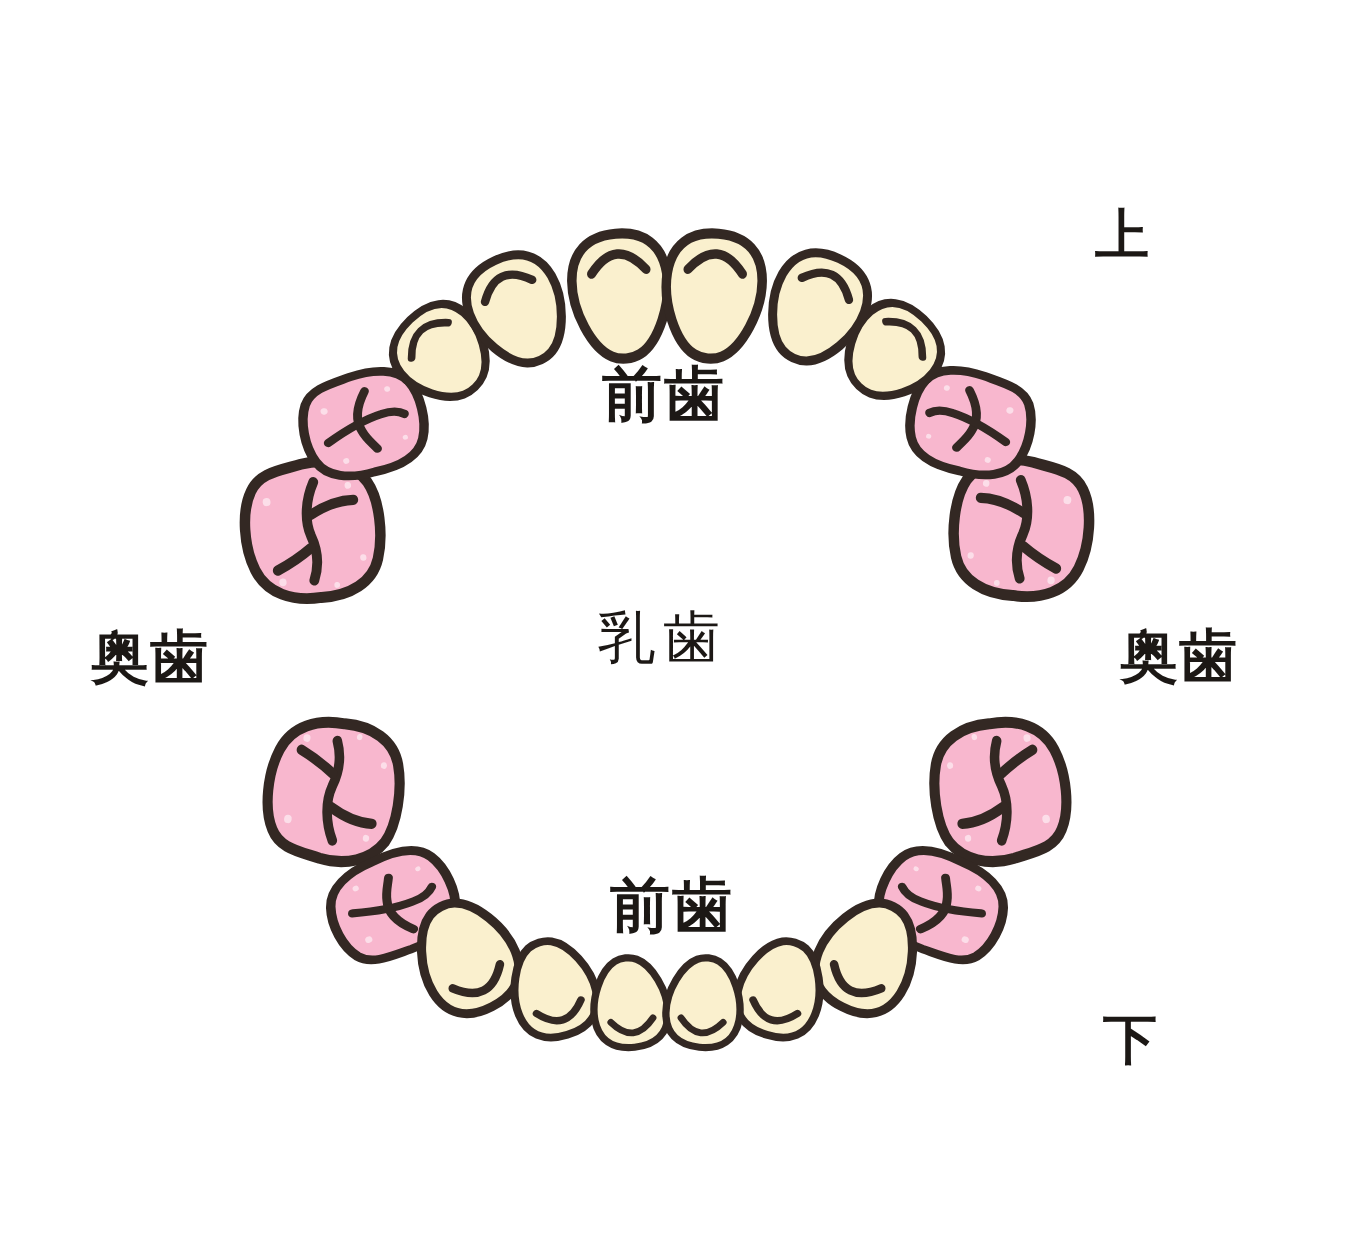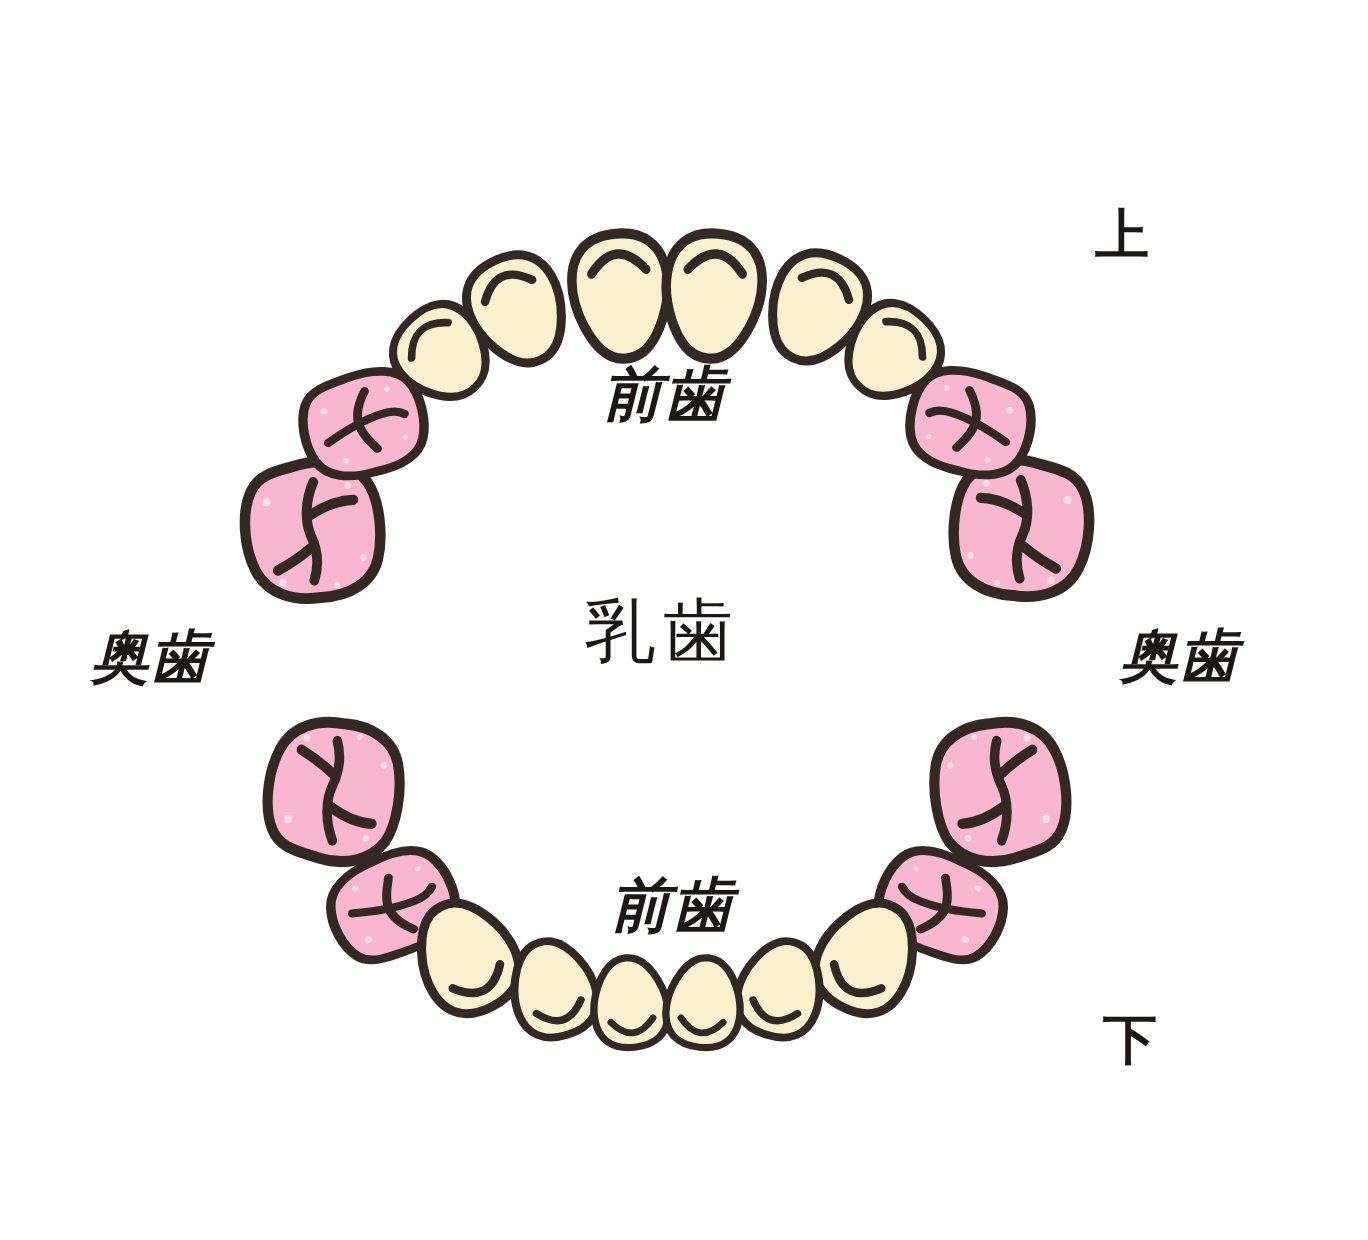--- a/index.html
+++ b/index.html
@@ -20,26 +20,26 @@
     display: block;
   }
   .label {
     position: absolute;
     transform: translate(-50%, -50%);
     color: var(--text, #1c1815);
     white-space: nowrap;
     line-height: 1;
     user-select: none;
   }
-  .label-bold   { font-weight: 800; font-style: italic; }
+  .label-bold   { font-weight: 800; }
   .label-medium { font-weight: 700; }
   .label-light  { font-weight: 400; }
 
   .lbl-front-upper { left: 664px;  top: 395px;  font-size: 60px; letter-spacing: 2px; }
-  .lbl-title       { left: 663px;  top: 637px;  font-size: 70px; letter-spacing: 8px; font-family: Liberation Mono, monospace; }
+  .lbl-title       { left: 663px;  top: 637px;  font-size: 57px; letter-spacing: 8px; }
   .lbl-back-left   { left: 150px;  top: 657px;  font-size: 58px; letter-spacing: 1px; }
   .lbl-back-right  { left: 1179px; top: 656px;  font-size: 58px; letter-spacing: 1px; }
   .lbl-upper       { left: 1122px; top: 234px;  font-size: 54px; }
   .lbl-lower       { left: 1130px; top: 1039px; font-size: 54px; }
   .lbl-front-lower { left: 672px;  top: 906px;  font-size: 60px; letter-spacing: 2px; }
 
   .t-outline  { stroke: var(--outline, #332823); stroke-width: 8; stroke-linejoin: round; }
   .t-front    { fill: var(--front-tooth-fill, #FAF0CE); }
   .t-molar    { fill: var(--molar-fill, #F8B7CE); }
   .t-line     { fill: none; stroke: var(--outline, #332823); stroke-width: 7.5;

